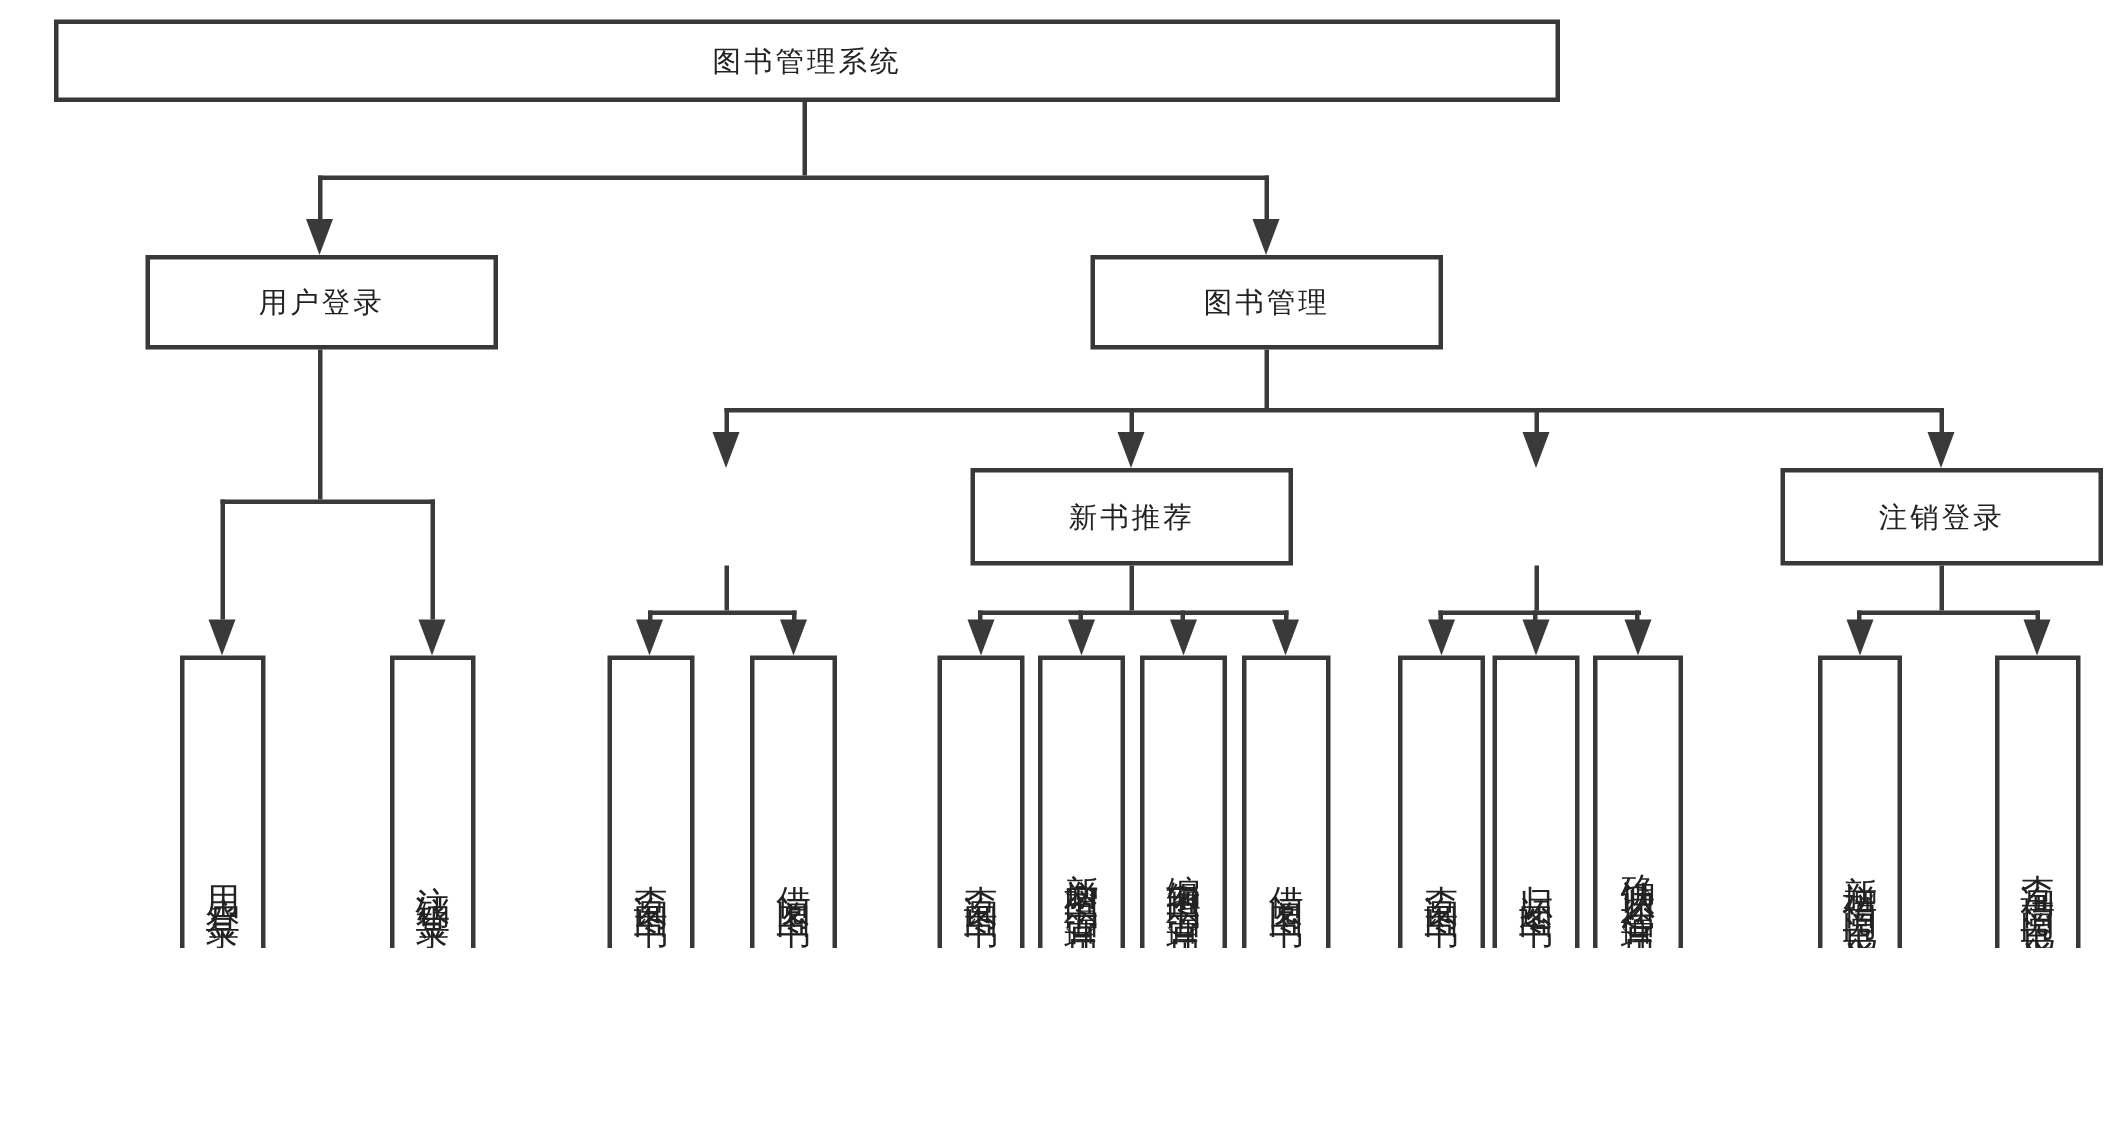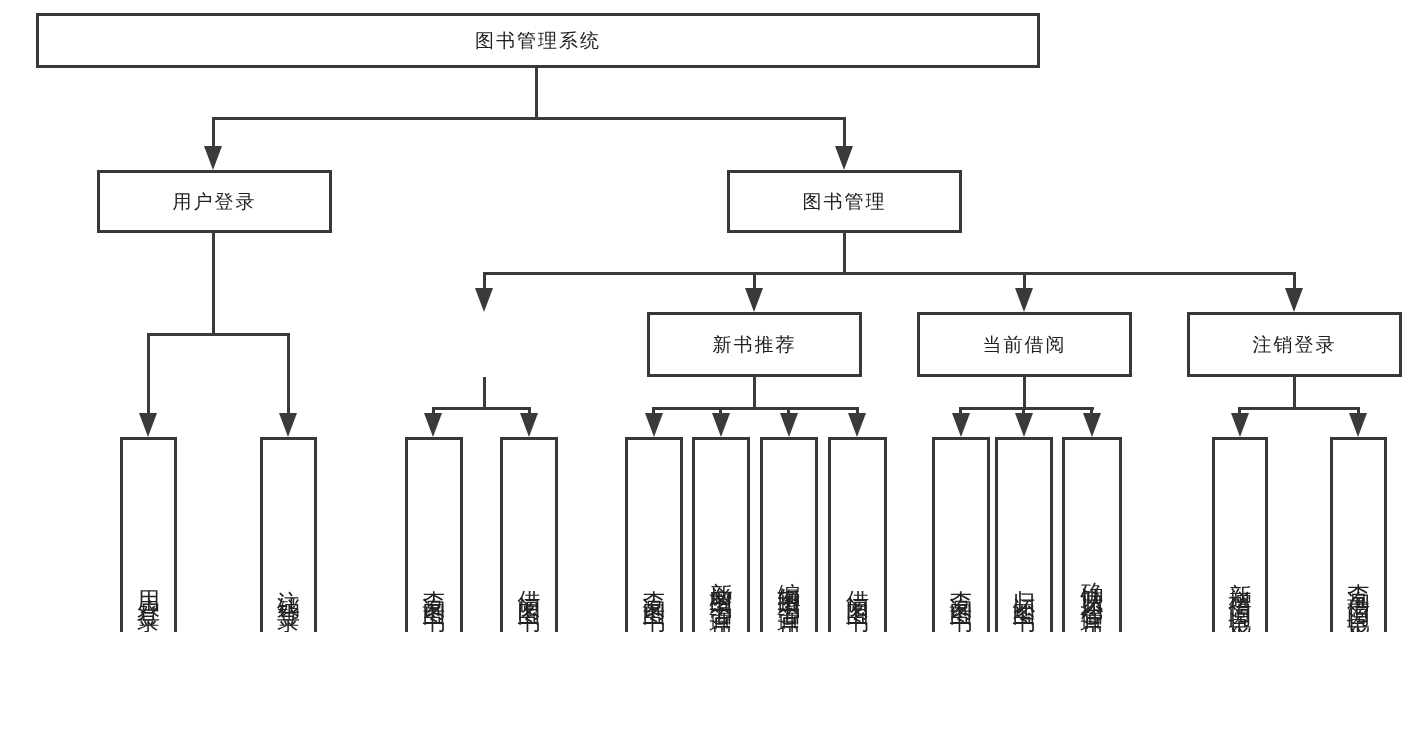--- a/index.html
+++ b/index.html
@@ -74,21 +74,20 @@
   <div class="v-line" style="left:468px;top:272px;height:16px;"></div>
   <div class="arrow" style="left:460px;top:288px;"></div>
   <div class="v-line" style="left:738px;top:272px;height:16px;"></div>
   <div class="arrow" style="left:730px;top:288px;"></div>
   <div class="v-line" style="left:1008px;top:272px;height:16px;"></div>
   <div class="arrow" style="left:1000px;top:288px;"></div>
   <div class="v-line" style="left:1278px;top:272px;height:16px;"></div>
   <div class="arrow" style="left:1270px;top:288px;"></div>
 
   <div class="box" style="left:632px;top:312px;width:215px;height:65px;">新书推荐</div>
-  <div class="box" style="left:902px;top:312px;width:215px;height:65px;">当前借阅</div>
   <div class="box" style="left:1172px;top:312px;width:215px;height:65px;">注销登录</div>
 
   <div class="v-line" style="left:468px;top:377px;height:30px;"></div>
   <div class="h-line" style="left:417px;top:407px;width:99px;"></div>
   <div class="v-line" style="left:417px;top:407px;height:8px;"></div>
   <div class="arrow" style="left:409px;top:413px;"></div>
   <div class="v-line" style="left:513px;top:407px;height:8px;"></div>
   <div class="arrow" style="left:505px;top:413px;"></div>
 
   <div class="v-line" style="left:738px;top:377px;height:30px;"></div>

